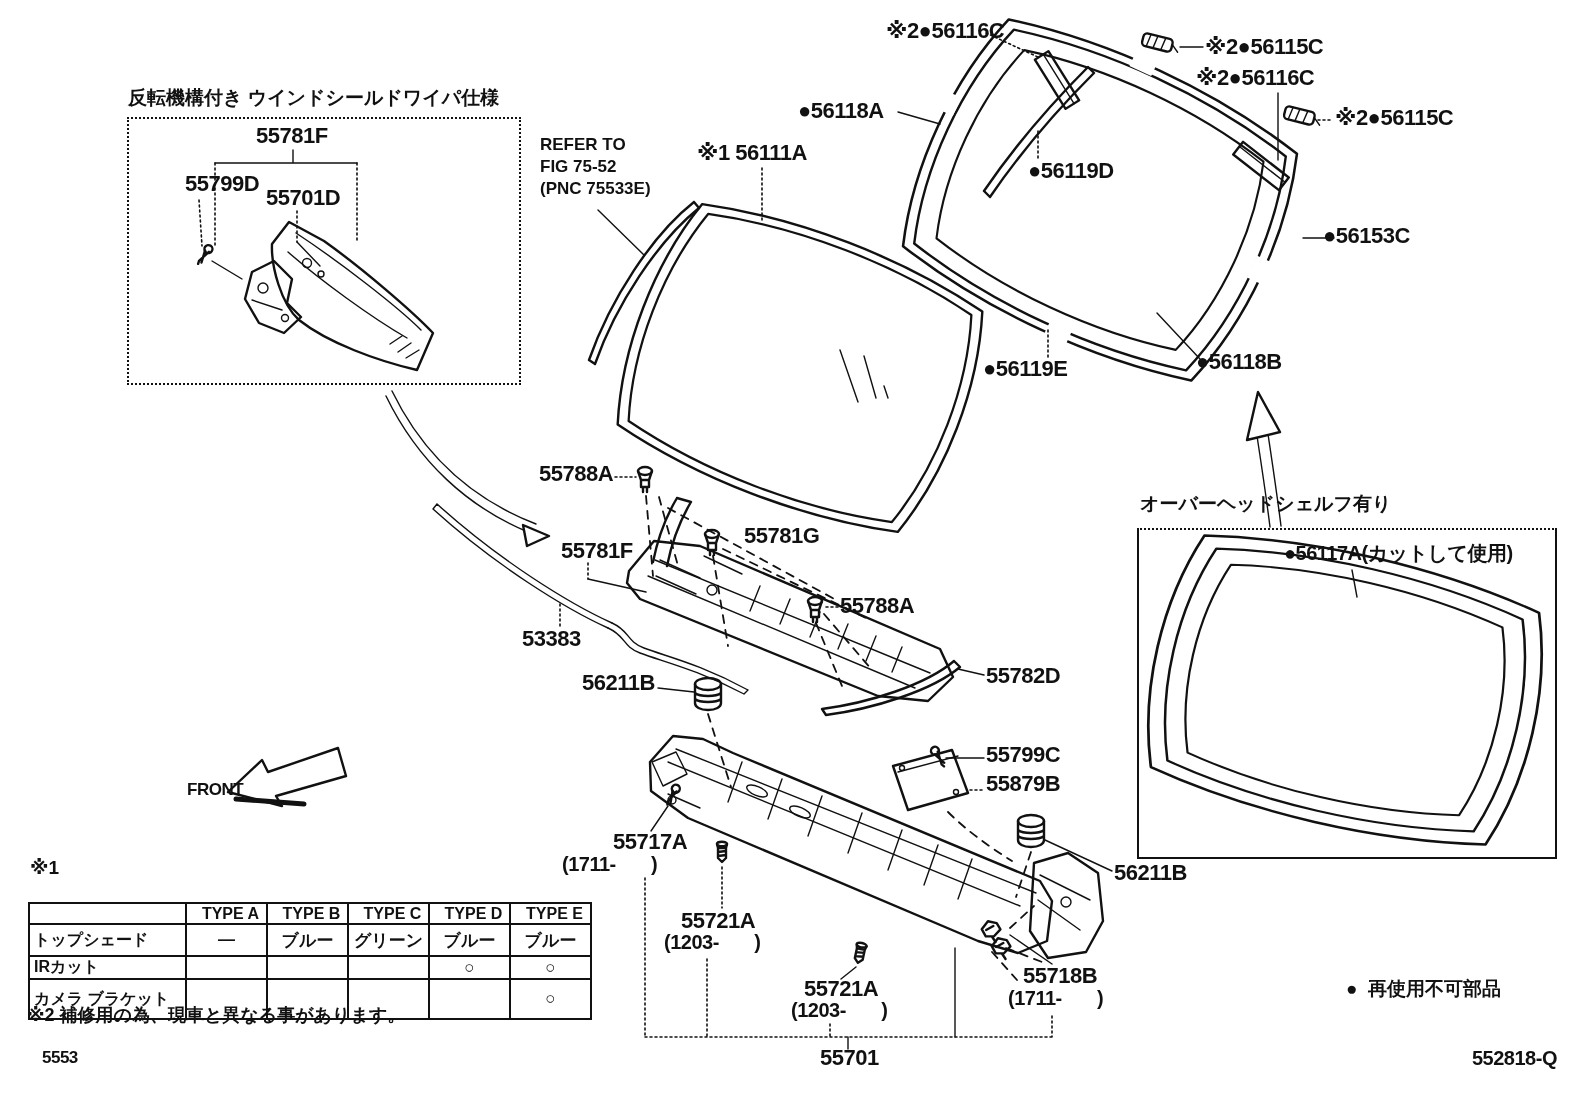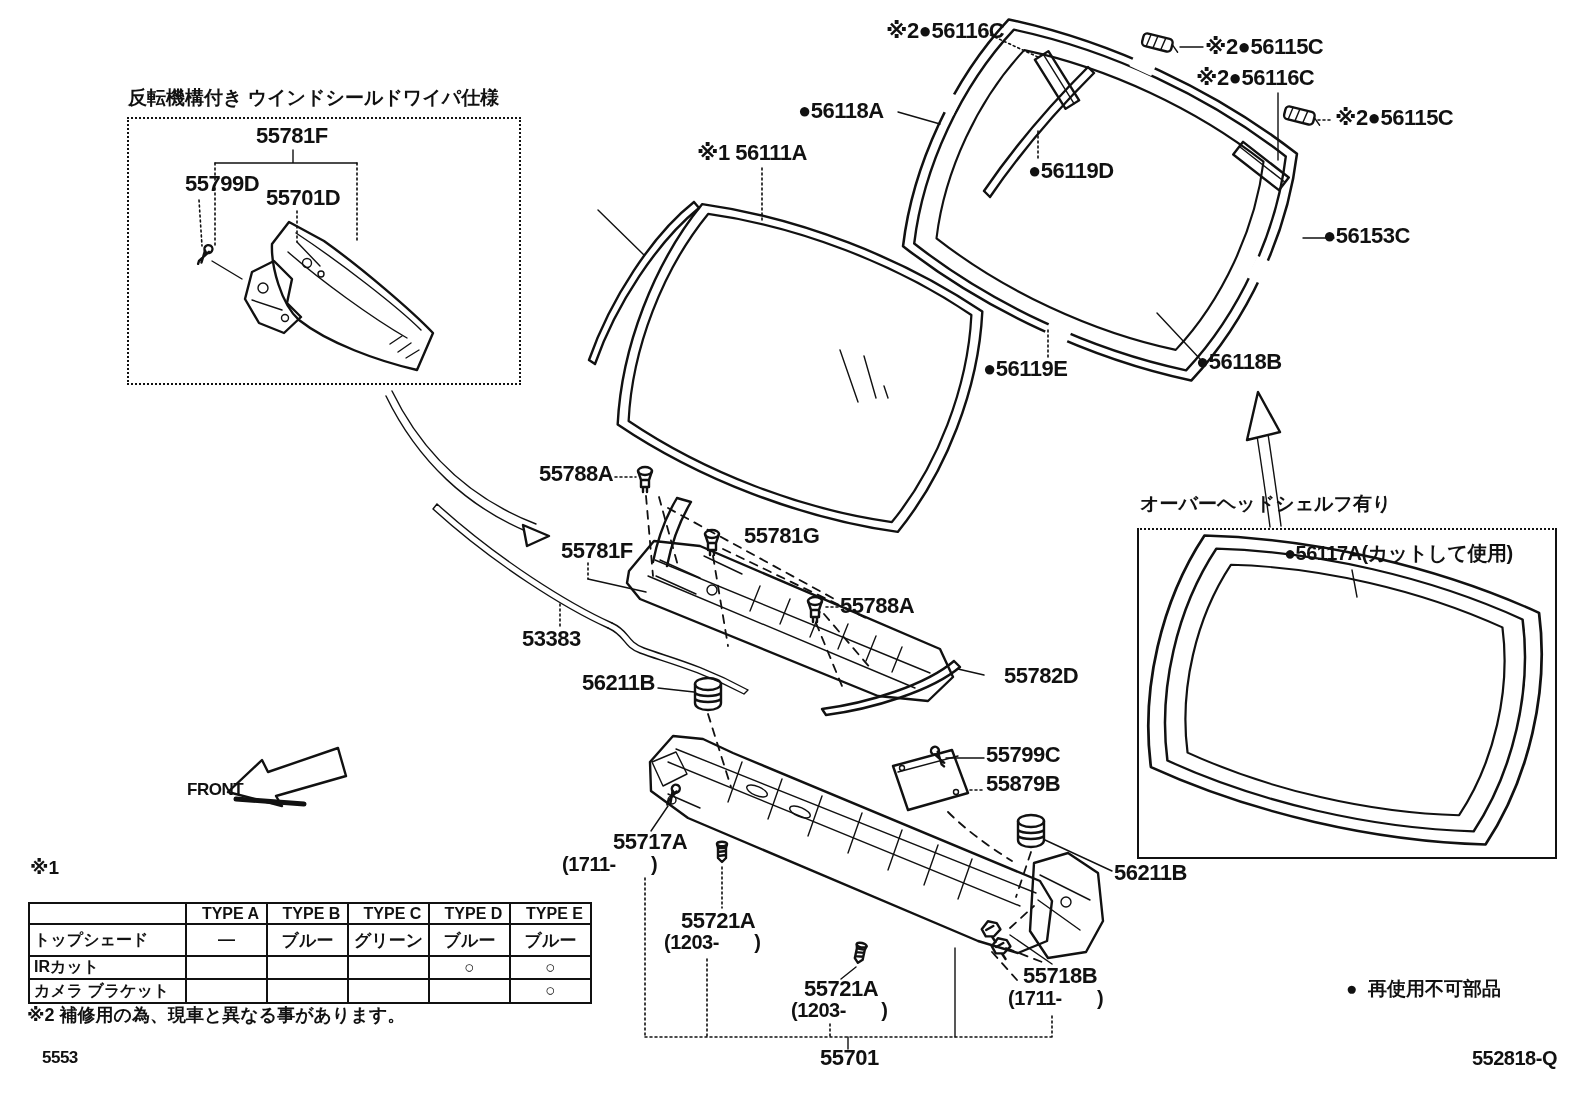--- a/index.html
+++ b/index.html
@@ -27,21 +27,21 @@
   .shelfbox{position:absolute;left:1137px;top:528px;width:416px;height:327px;
        border:2px solid #111;border-top-style:dotted;z-index:0;}
   table.spec{position:absolute;left:28px;top:902px;border-collapse:collapse;z-index:2;
        font-family:"Liberation Sans","DejaVu Sans",sans-serif;}
   table.spec th,table.spec td{border:2px solid #111;font-weight:bold;text-align:center;
        padding:0;color:#111;}
   table.spec th{font-size:16px;padding-left:8px;}
   table.spec td{font-size:17px;}
   table.spec td.rowlabel{text-align:left;padding-left:4px;font-size:16px;}
   .c0{width:147px;} .cN{width:71px;}
-  .rH{height:21px;} .r1{height:32px;} .r2{height:16px;} .r3{height:24px;padding-left:16px;}
+  .rH{height:21px;} .r1{height:32px;} .r2{height:16px;} .r3{height:40px;padding-left:16px;}
 </style>
 </head>
 <body>
 
 <div class="stage">
 
   <div class="wiperbox"></div>
   <div class="shelfbox"></div>
 
   <svg width="1592" height="1099" viewBox="0 0 1592 1099">
@@ -202,41 +202,42 @@
       <path class="fillw" d="M228,792 L262,760 L268,772 L338,748 L346,776 L276,796 L282,806 Z"></path>
       <path class="wide" d="M236,799 L304,804"></path>
     </g>
   </svg>
 
   <div class="lbl jp" style="left:128px;top:88px;">反転機構付き ウインドシールドワイパ仕様</div>
   <div class="lbl" style="left:256px;top:124px;">55781F</div>
   <div class="lbl" style="left:185px;top:172px;">55799D</div>
   <div class="lbl" style="left:266px;top:186px;">55701D</div>
 
+  <div class="lbl refer" style="left:540px;top:134px;"><span>REFER TO</span><br><span>FIG 75-52</span><br><span>(PNC 75533E)</span></div>
   <div class="lbl" style="left:697px;top:141px;">※1 56111A</div>
 
   <div class="lbl" style="left:886px;top:19px;">※2●56116C</div>
   <div class="lbl" style="left:1205px;top:35px;">※2●56115C</div>
   <div class="lbl" style="left:1196px;top:66px;">※2●56116C</div>
   <div class="lbl" style="left:1335px;top:106px;">※2●56115C</div>
   <div class="lbl" style="left:798px;top:99px;">●56118A</div>
   <div class="lbl" style="left:1028px;top:159px;">●56119D</div>
   <div class="lbl" style="left:1323px;top:224px;">●56153C</div>
   <div class="lbl" style="left:983px;top:357px;">●56119E</div>
   <div class="lbl" style="left:1196px;top:350px;text-align:center;">●56118B</div>
 
   <div class="lbl jp" style="left:1140px;top:494px;">オーバーヘッドシェルフ有り</div>
   <div class="lbl sub" style="left:1284px;top:543px;">●56117A(カットして使用)</div>
 
   <div class="lbl" style="left:539px;top:462px;">55788A</div>
   <div class="lbl" style="left:744px;top:524px;">55781G</div>
   <div class="lbl" style="left:561px;top:539px;">55781F</div>
   <div class="lbl" style="left:522px;top:627px;">53383</div>
   <div class="lbl" style="left:840px;top:594px;">55788A</div>
-  <div class="lbl" style="left:986px;top:664px;margin-left:18px;">55782D</div>
+  <div class="lbl" style="left:986px;top:664px;">55782D</div>
   <div class="lbl" style="left:582px;top:671px;">56211B</div>
   <div class="lbl" style="left:986px;top:743px;">55799C</div>
   <div class="lbl" style="left:986px;top:772px;">55879B</div>
   <div class="lbl" style="left:1114px;top:861px;">56211B</div>
 
   <div class="lbl" style="left:613px;top:830px;">55717A</div>
   <div class="lbl sub" style="left:562px;top:854px;">(1711-       )</div>
   <div class="lbl" style="left:681px;top:909px;">55721A</div>
   <div class="lbl sub" style="left:664px;top:932px;">(1203-       )</div>
   <div class="lbl" style="left:804px;top:977px;">55721A</div>

